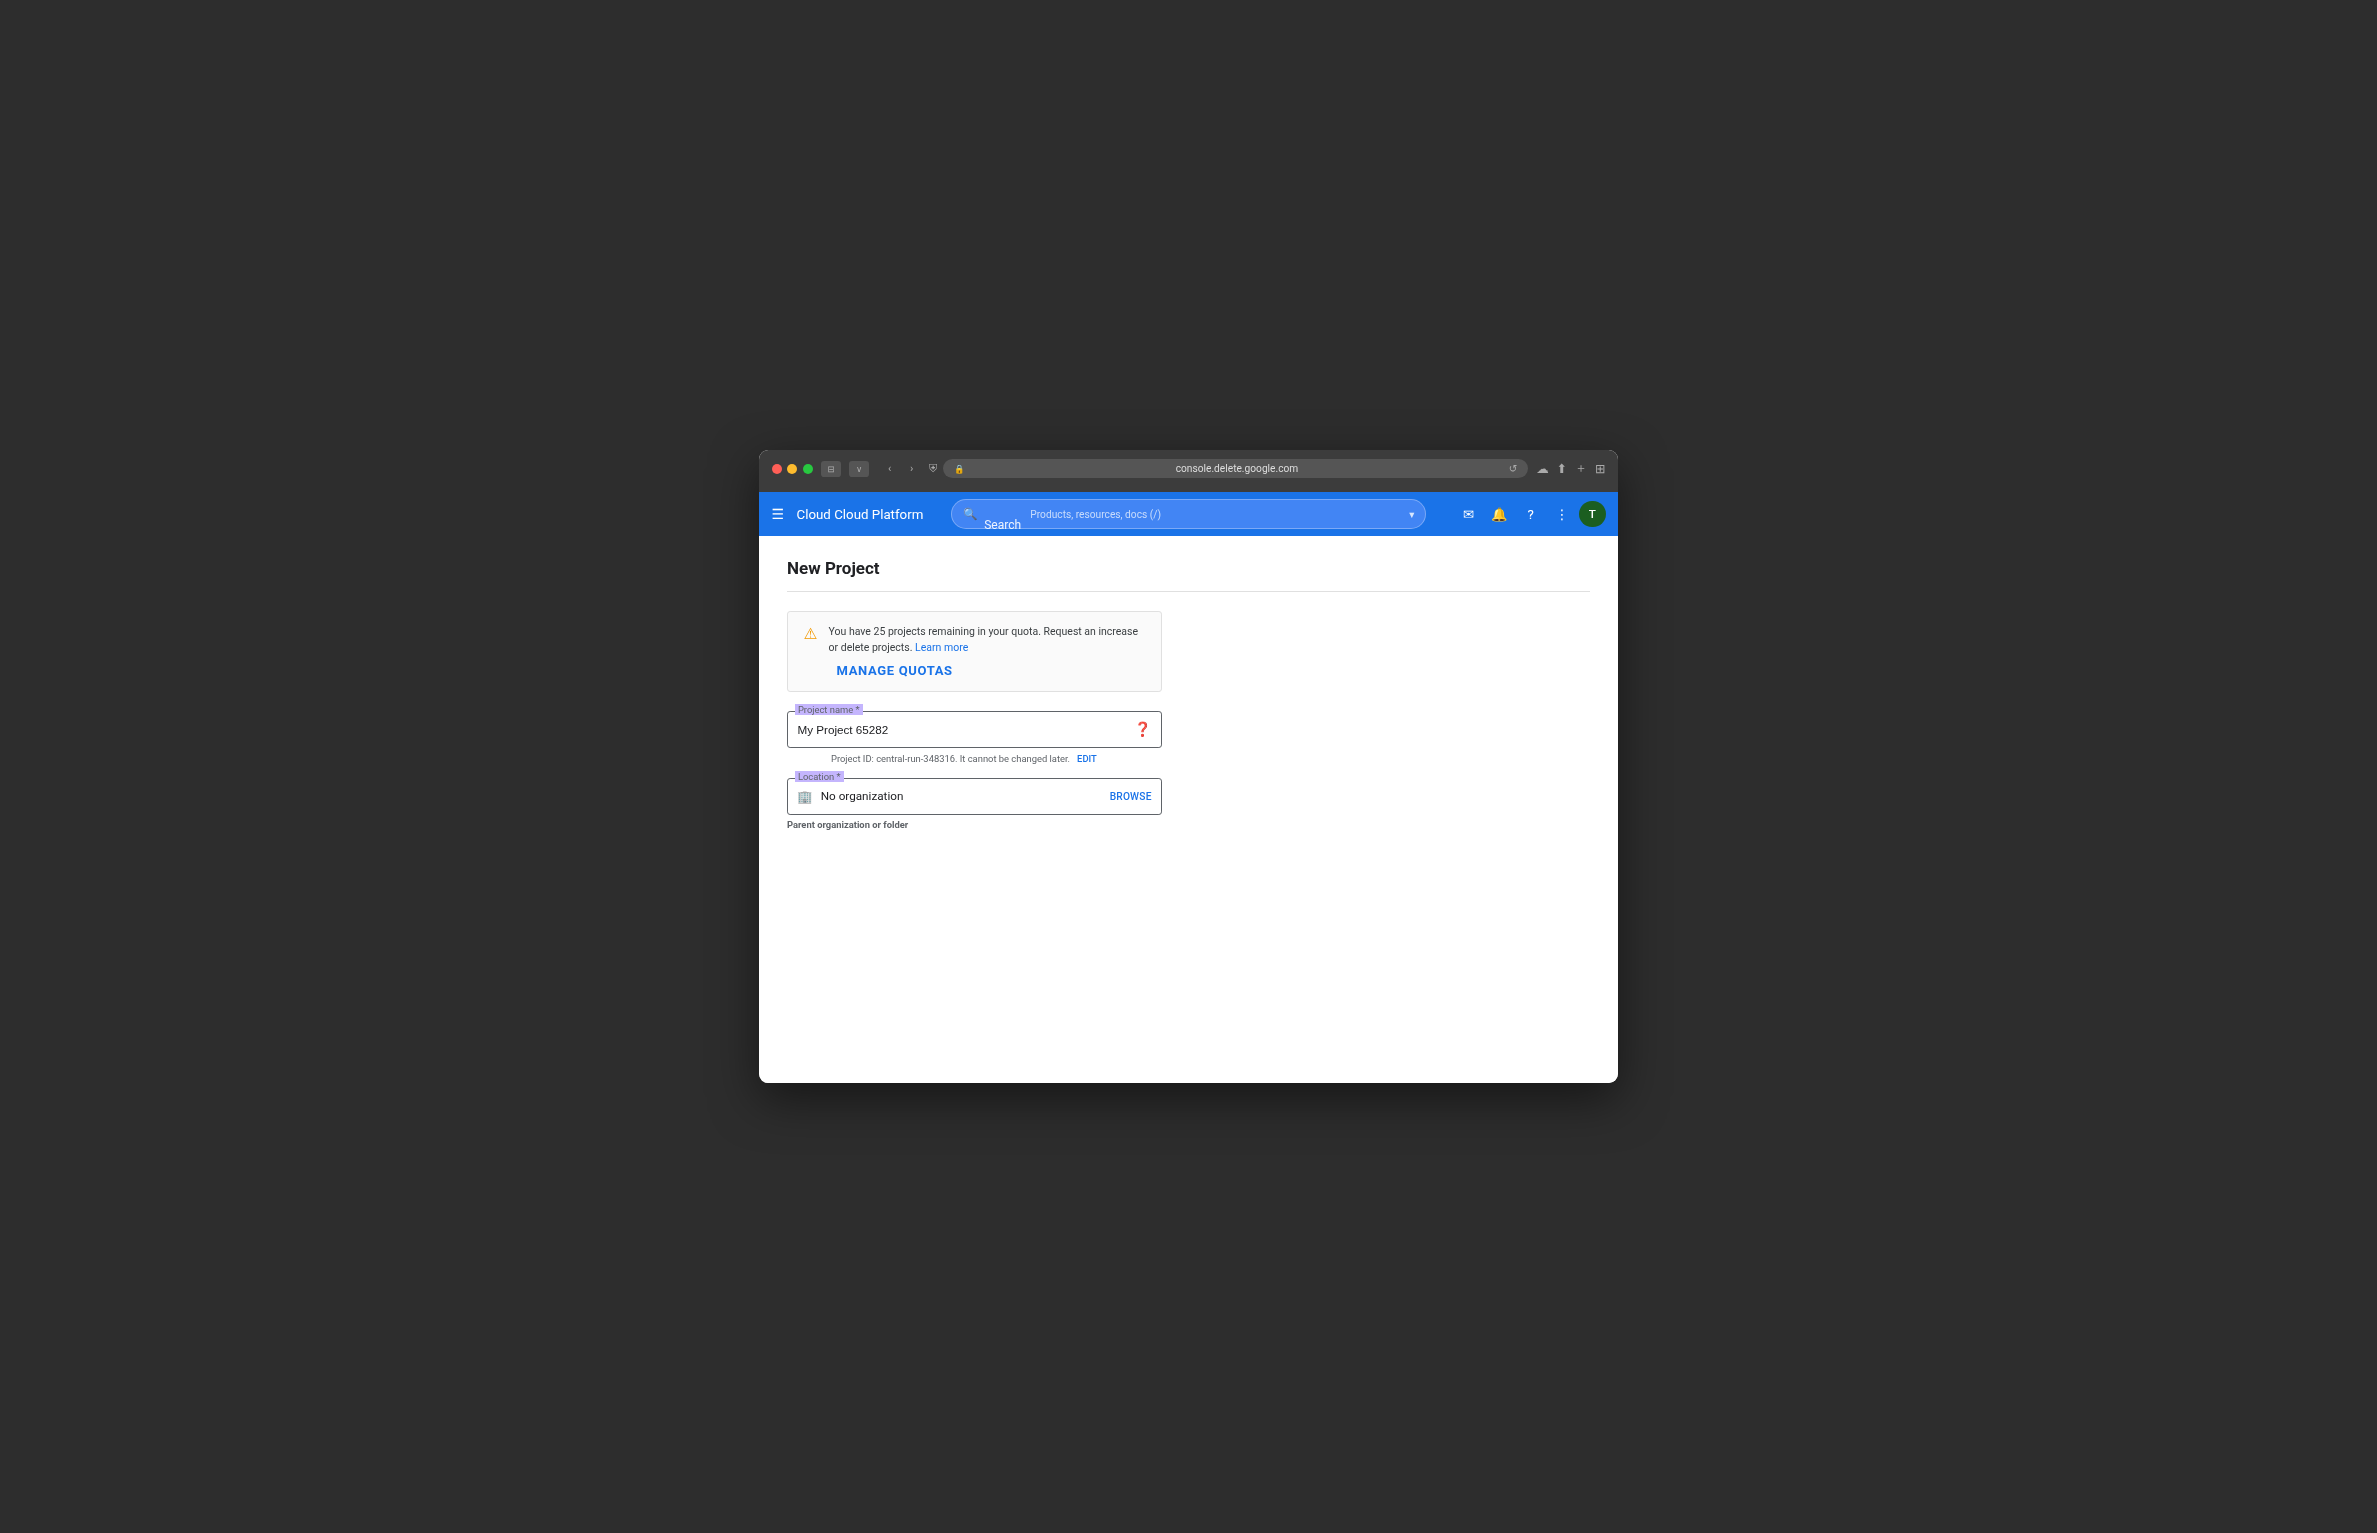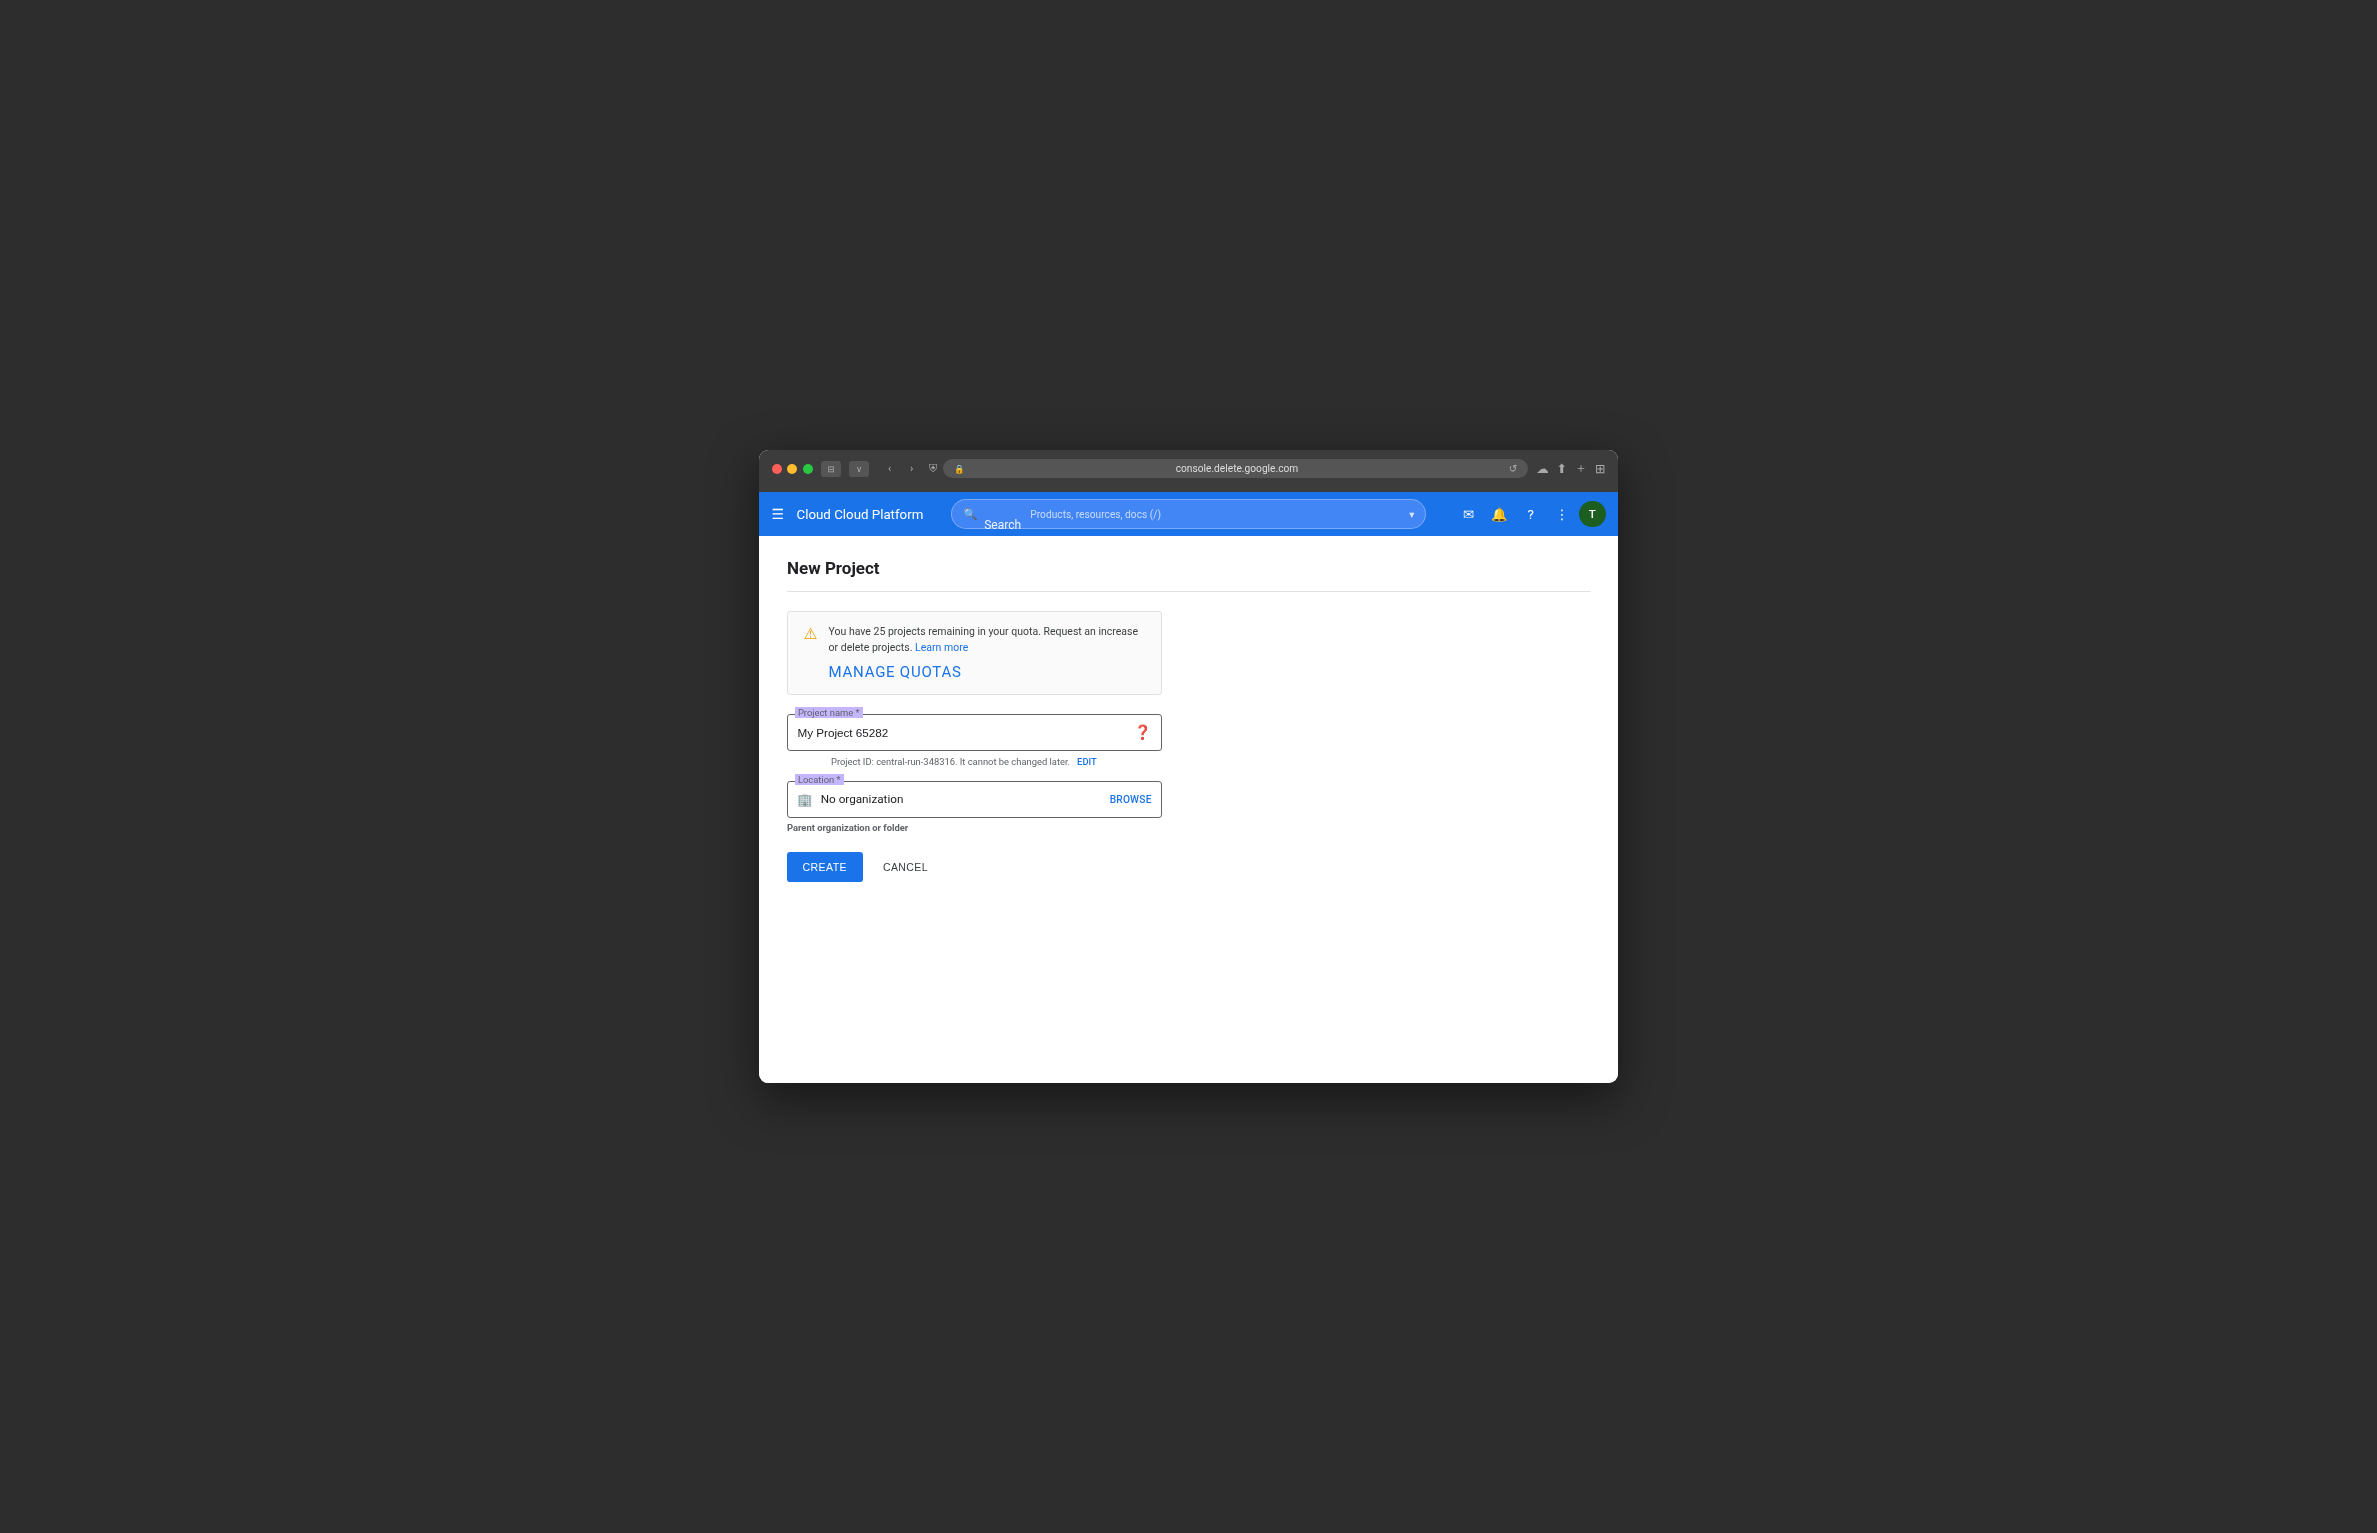--- a/index.html
+++ b/index.html
@@ -268,25 +268,26 @@
     .warning-link {
       color: #1a73e8;
       text-decoration: none;
       cursor: pointer;
     }
 
     .manage-quotas-link {
       display: block;
       margin-top: 7.8px;
       color: #1a73e8;
-      font-size: 15px;
-      font-weight: 400;
+      font-size: 13px;
+      font-weight: 700;
       text-decoration: none;
       letter-spacing: 0.05em;
       cursor: pointer;
+      margin-left: 8px;
     }
 
     
     .form-group {
       max-width: 375px;
       margin-bottom: 4.7px;
       position: relative;
     }
 
     .field-label {
@@ -497,20 +498,16 @@
     <div class="form-group">
       <span class="field-label">Location *</span>
       <div class="location-wrapper">
         <span class="org-icon">🏢</span>
         <span class="location-text">No organization</span>
         <a class="browse-link">BROWSE</a>
       </div>
     </div>
     <div class="location-hint">Parent organization or folder</div>
 
-    <div class="button-row">
-      <button class="btn-create">CREATE</button>
-      <button class="btn-cancel">CANCEL</button>
-    </div>
 
   </div>
 </div>
 
 
 </body></html>

